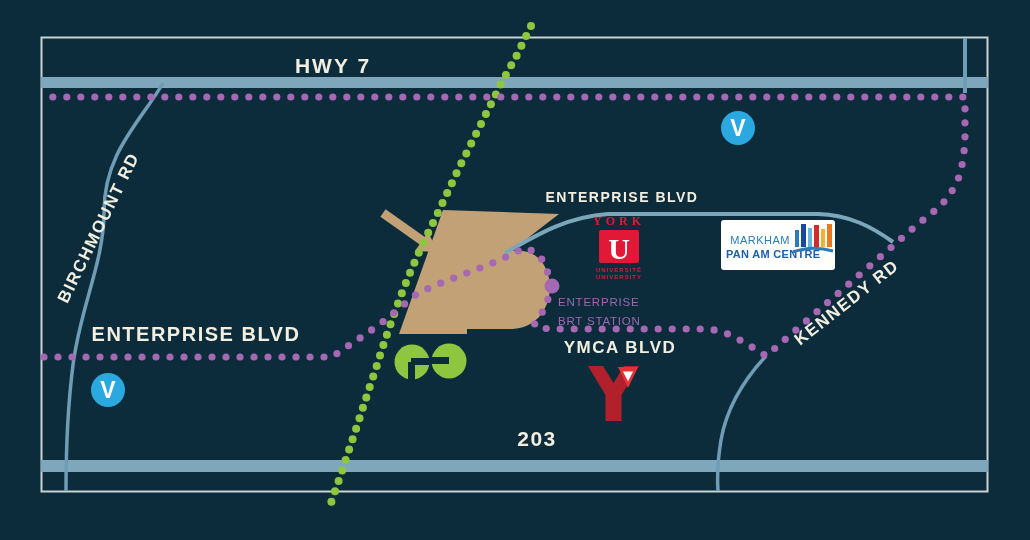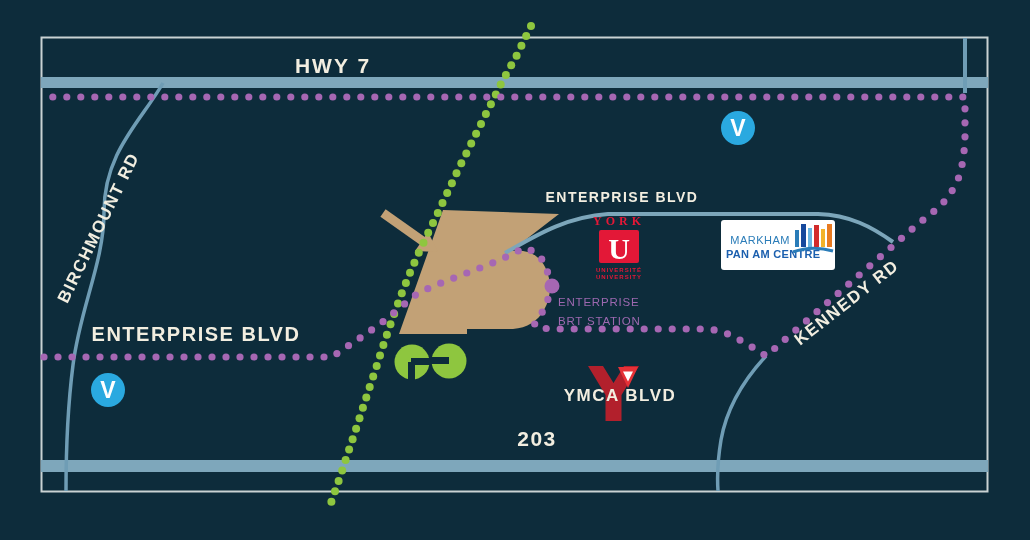--- a/index.html
+++ b/index.html
@@ -287,17 +287,17 @@
       <polygon points="618,367 638,367 628,388" fill="#e63137"></polygon>
       <polygon points="623,371.5 633,371.5 628,381.5" fill="#ffffff"></polygon>
     </g>
   </svg>
 
   <div class="label" style="left:333px;top:66px;font-size:21px;letter-spacing:2px;">HWY 7</div>
   <div class="label" style="left:99px;top:228px;font-size:17px;transform:translate(-50%,-50%) rotate(-64deg);">BIRCHMOUNT RD</div>
   <div class="label" style="left:622px;top:197px;font-size:14px;">ENTERPRISE BLVD</div>
   <div class="label-left" style="left:558px;top:293px;font-size:11.5px;">ENTERPRISE
 BRT STATION</div>
-  <div class="label" style="left:620px;top:348px;font-size:17px;margin-top:48px;">YMCA BLVD</div>
+  <div class="label" style="left:620px;top:348px;font-size:17px;">YMCA BLVD</div>
   <div class="label" style="left:196px;top:334px;font-size:20px;">ENTERPRISE BLVD</div>
   <div class="label" style="left:847px;top:303px;font-size:17px;transform:translate(-50%,-50%) rotate(-38deg);">KENNEDY RD</div>
   <div class="label" style="left:537px;top:439px;font-size:21px;">203</div>
 </div>
 
 </body></html>

